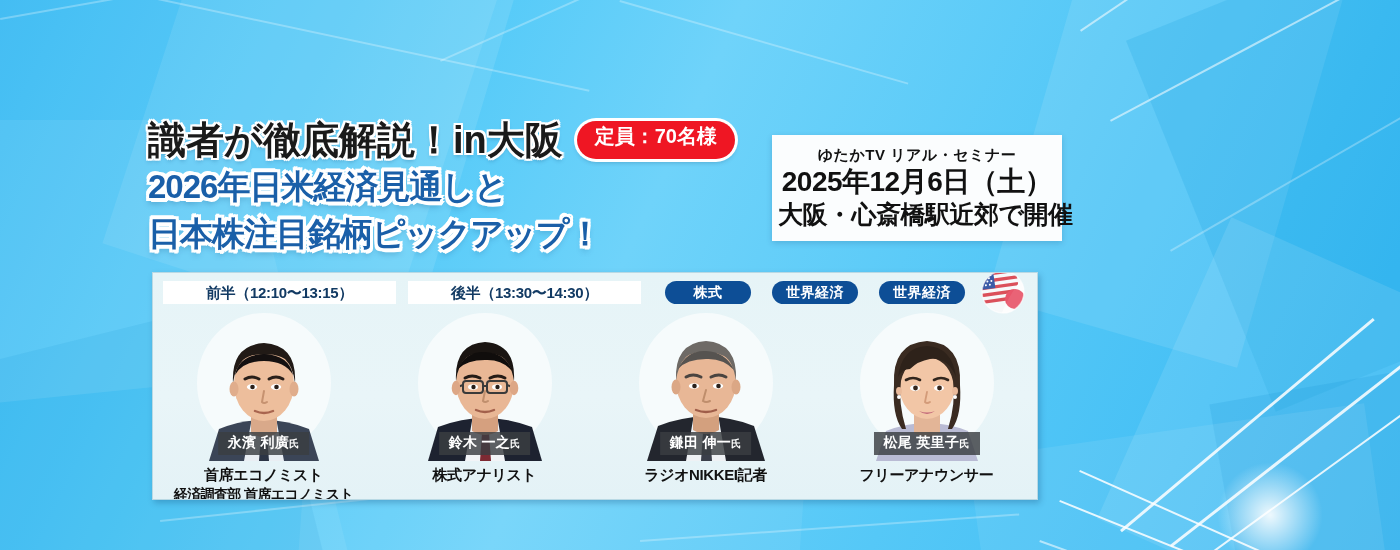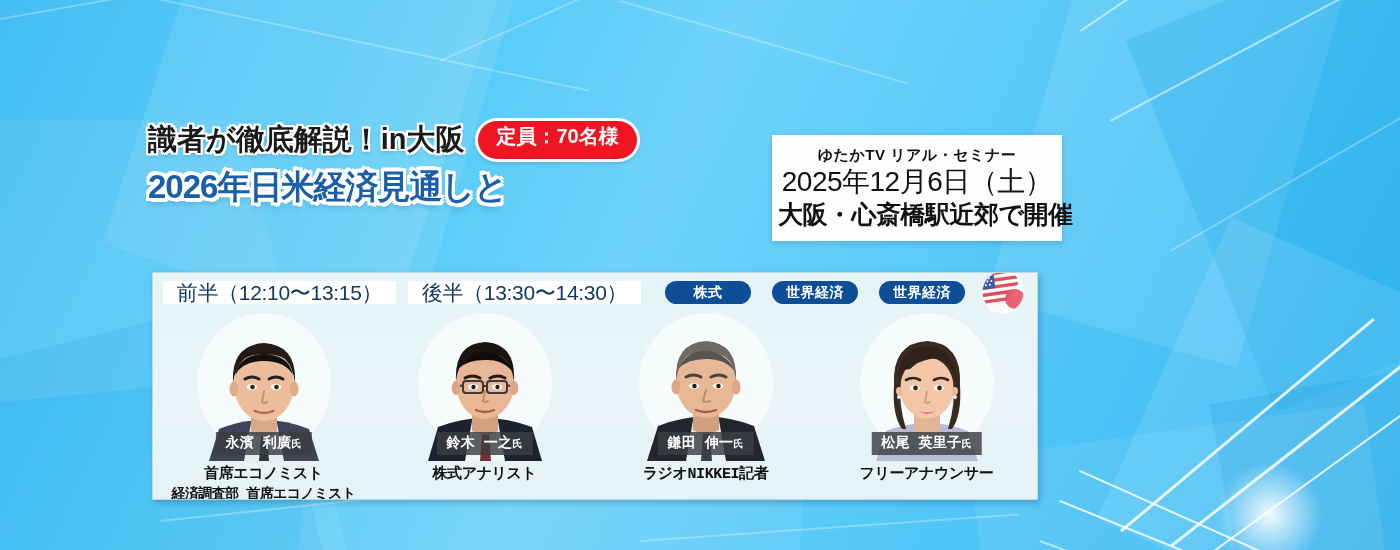--- a/index.html
+++ b/index.html
@@ -16,21 +16,21 @@
   
   .facet{position:absolute;pointer-events:none;}
   .streak{position:absolute;background:rgba(255,255,255,.55);transform-origin:0 0;pointer-events:none;}
   .streak.soft{background:rgba(255,255,255,.28);}
   .streak.bright{background:rgba(255,255,255,.85);}
 
   
   .headline{position:absolute;left:148px;top:122px;z-index:6;}
   .kicker-row{display:flex;align-items:center;gap:14px;height:36px;}
   .kicker{
-    font-size:29px;font-weight:700;color:#1a1a1a;letter-spacing:0px;
+    font-size:38px;font-weight:700;color:#1a1a1a;letter-spacing:0px;
     text-shadow:
       -2px -2px 0 #fff, 2px -2px 0 #fff, -2px 2px 0 #fff, 2px 2px 0 #fff,
       0 -2px 0 #fff, 0 2px 0 #fff, -2px 0 0 #fff, 2px 0 0 #fff,
       0 3px 4px rgba(0,60,110,.35);
     white-space:nowrap;
   }
   .capacity-badge{
     background:#ef1623;color:#fff;font-size:20px;font-weight:700;
     padding:4px 18px 12px;border-radius:999px;white-space:nowrap;
     box-shadow:0 0 0 3px #fff, 0 3px 5px rgba(0,40,80,.3);
@@ -49,52 +49,52 @@
   }
 
   
   .date-card{
     position:absolute;left:772px;top:135px;width:278px;
     background:#fbfdfe;z-index:7;
     padding:11px 6px 12px;text-align:center;
     box-shadow:0 2px 6px rgba(0,50,100,.18);
   }
   .date-card .brand{font-size:15px;font-weight:700;color:#111;letter-spacing:.5px;}
-  .date-card .date{font-size:28px;font-weight:400;color:#111;line-height:1.22;letter-spacing:-.5px;white-space:nowrap;}
+  .date-card .date{font-size:28px;font-weight:700;color:#111;line-height:1.22;letter-spacing:-.5px;white-space:nowrap;}
   .date-card .place{font-size:25px;font-weight:700;color:#111;line-height:1.2;letter-spacing:-.5px;white-space:nowrap;}
 
   
   .panel{
     position:absolute;left:152px;top:272px;width:884px;height:226px;
     background:linear-gradient(180deg,#e6f4f7 0%,#e9f5f8 55%,#e4f2f6 100%);
     border:1px solid #b9d9e4;
     box-shadow:2px 3px 6px rgba(0,45,90,.25);
     z-index:5;overflow:hidden;
   }
   .tagrow{position:absolute;left:10px;top:7px;right:10px;height:24px;display:flex;align-items:center;gap:0;}
   .time-pill{
-    background:#ffffff;color:#123a63;font-size:21px;font-weight:400;
+    background:#ffffff;color:#123a63;font-size:15px;font-weight:700;
     height:23px;line-height:23px;text-align:center;width:243px;
     letter-spacing:-.3px;
   }
   .time-pill + .time-pill{margin-left:12px;}
   .cat-badges{display:flex;gap:21px;margin-left:24px;}
   .cat{
     background:#0d4e96;color:#fff;font-size:14px;font-weight:700;
     border-radius:999px;height:23px;line-height:23px;padding:0 0;
     width:86px;text-align:center;letter-spacing:.5px;
   }
   .flag-icon{
     margin-left:14px;width:48px;height:46px;position:relative;flex:0 0 auto;
   }
   .flag-icon svg{display:block;}
 
   
   .speakers{position:absolute;left:0;top:38px;width:884px;display:flex;}
-  .speaker{width:221px;position:relative;text-align:center;font-family:Liberation Mono, monospace;}
+  .speaker{width:221px;position:relative;text-align:center;}
   .portrait-wrap{
     position:relative;width:150px;height:150px;margin:0 auto;
   }
   .halo{
     position:absolute;left:8px;top:2px;width:134px;height:140px;border-radius:50%;
     background:#f6fbfc;
   }
   .portrait{position:absolute;left:0;top:0;width:150px;height:150px;overflow:hidden;}
   .portrait svg{position:absolute;left:0;top:0;}
   .nametag{
@@ -143,20 +143,21 @@
     <div class="streak soft" style="left:640px;top:540px;width:380px;height:2px;transform:rotate(-4deg);"></div>
     <div class="facet" style="left:1210px;top:455px;width:120px;height:120px;border-radius:50%;background:radial-gradient(circle,rgba(255,255,255,.9) 0%,rgba(255,255,255,0) 62%);"></div>
   </div>
 
   <div class="headline">
     <div class="kicker-row">
       <div class="kicker">識者が徹底解説！in大阪</div>
       <div class="capacity-badge">定員：70名様</div>
     </div>
     <div class="title-line">2026年日米経済見通しと</div>
+    <div class="title-line">日本株注目銘柄ピックアップ！</div>
   </div>
 
   <div class="date-card">
     <div class="brand">ゆたかTV リアル・セミナー</div>
     <div class="date"><span>2025年12月6日（土）</span></div>
     <div class="place">大阪・心斎橋駅近郊で開催</div>
   </div>
 
   <div class="panel">
 

